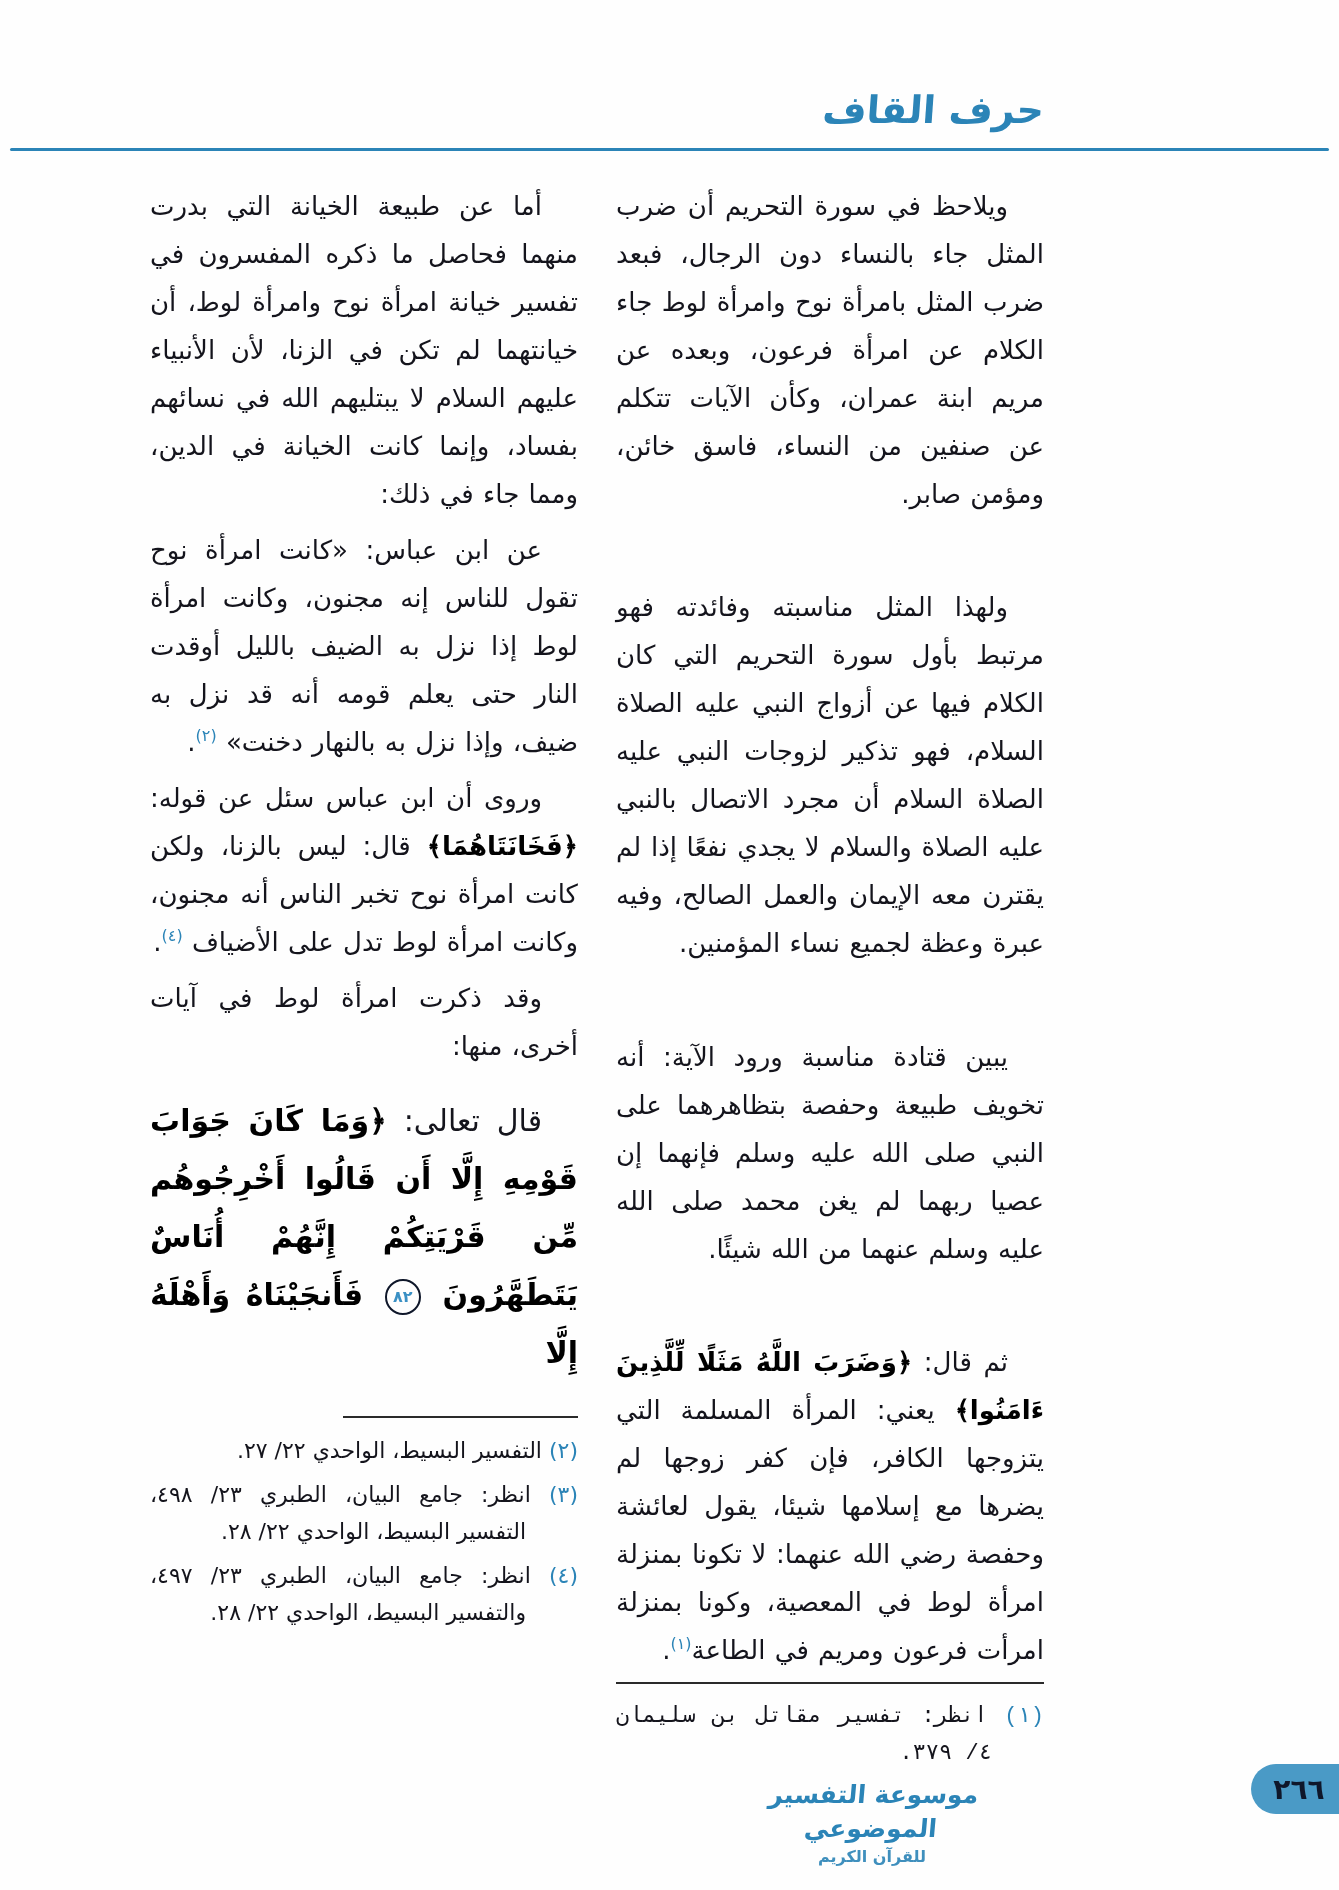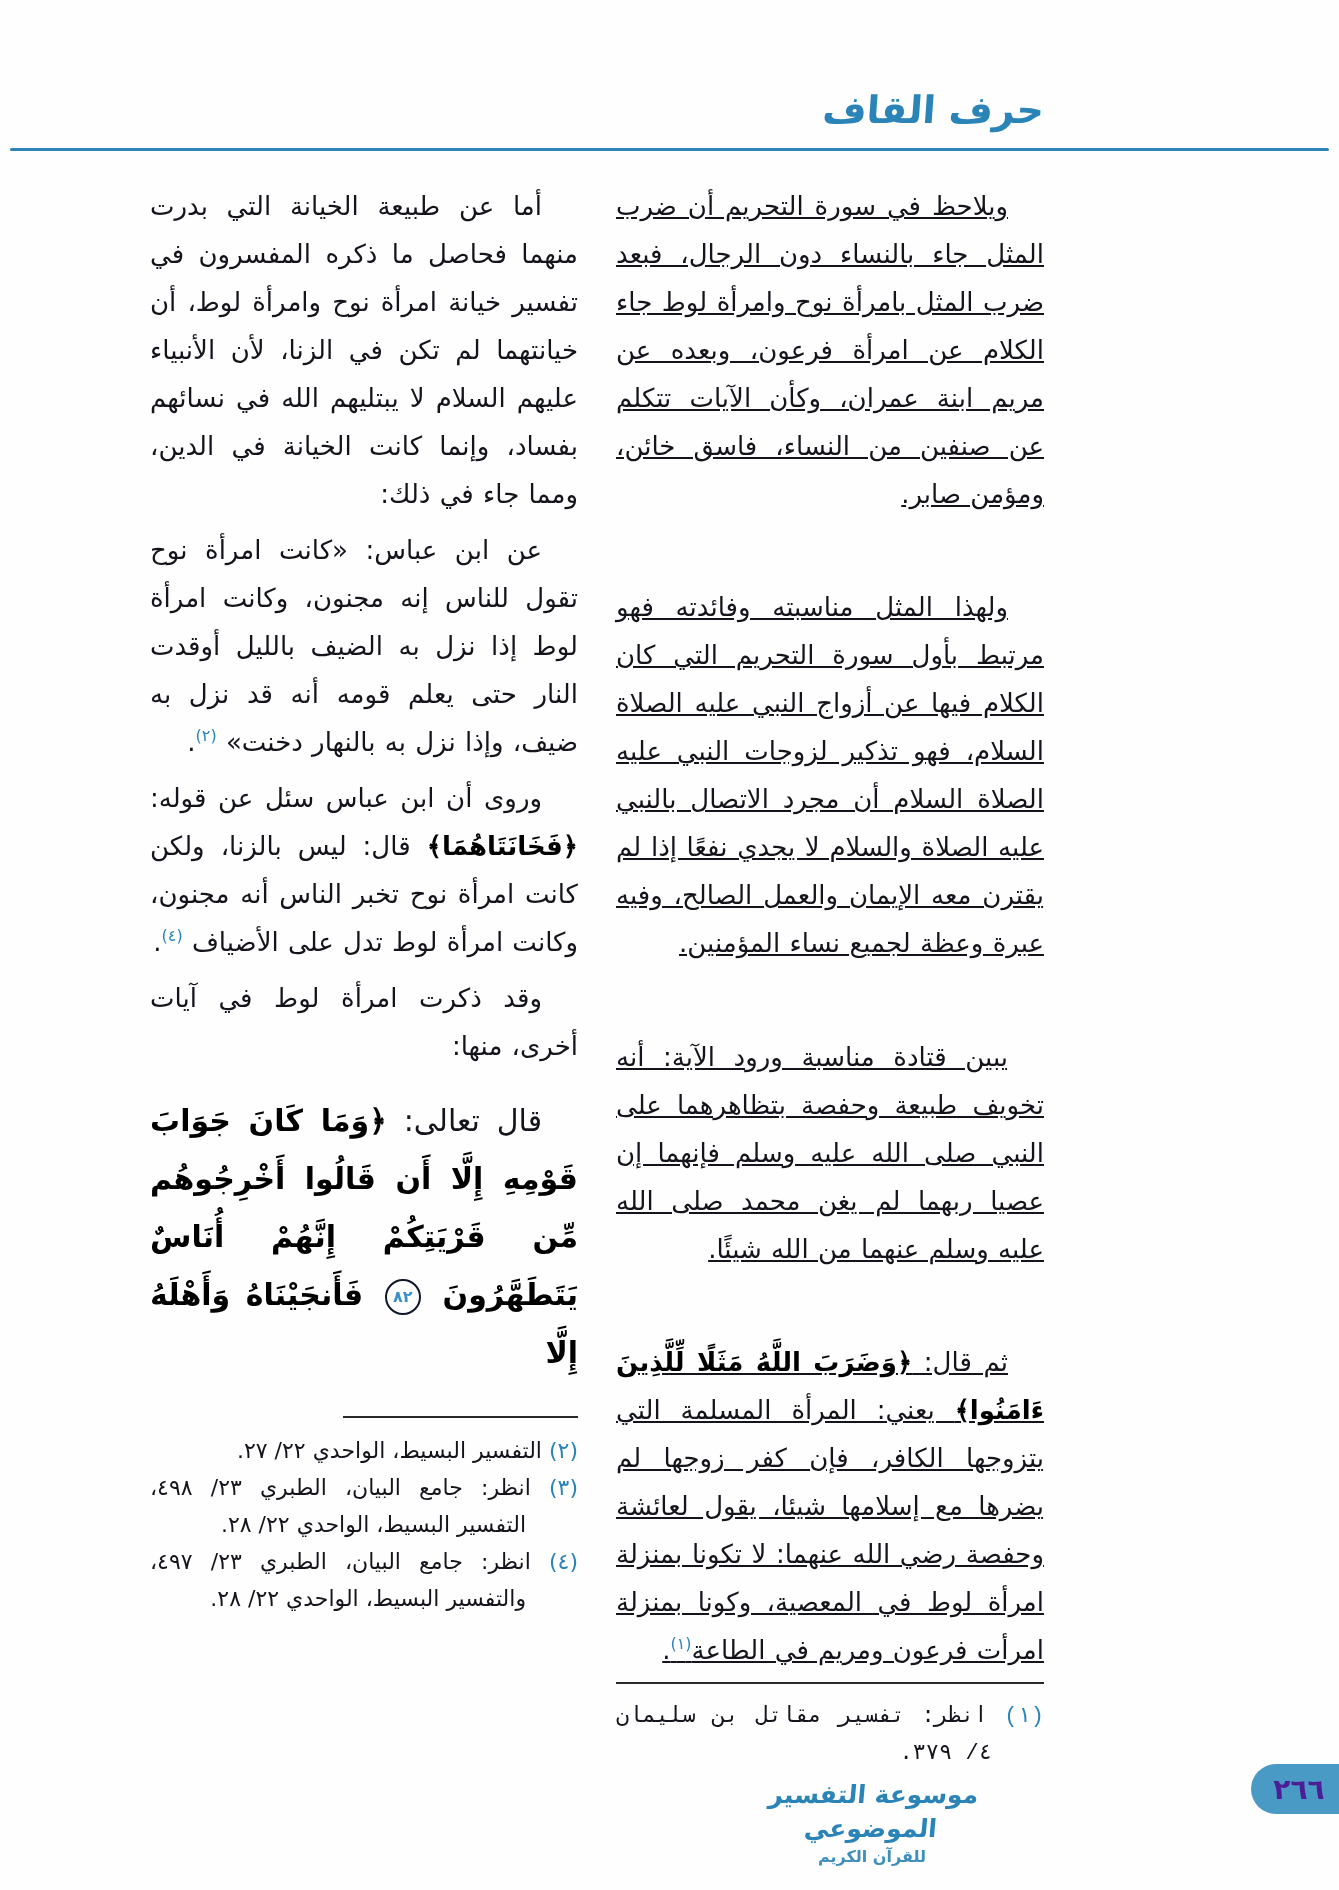--- a/index.html
+++ b/index.html
@@ -35,21 +35,21 @@
   
   .content {
     position:absolute;
     top:182px; bottom:118px;
     right:295px; left:150px;
     display:flex;
     gap:38px;
   }
   .column { width:calc((100% - 38px)/2); display:flex; flex-direction:column; }
   .paragraphs { display:flex; flex-direction:column;align-items:flex-end; }
-  .col-right .paragraphs { flex:1; justify-content:space-between;text-decoration:underline; }
+  .col-right .paragraphs { flex:1; justify-content:space-between; }
   .col-right .footnote-block { margin-top:auto;font-family:Liberation Mono, monospace; }
 
   p.para {
     font-size:26px;
     line-height:48px;
     text-align:justify;
     text-indent:36px;
     margin-bottom:8px;
     word-spacing:1px;
   }
@@ -85,20 +85,21 @@
   .footnote-block { margin-top:26px; }
   .fn-sep { border-top:2px solid #2a2a2a; margin-bottom:14px; }
   .fn-sep-wide { width:100%; }
   .fn-sep-narrow { width:55%; }
   .footnote {
     font-size:22px;
     line-height:37px;
     text-align:justify;
     padding-right:52px;
     text-indent:-52px;
+    margin-top:7px;
   }
   .fn-marker { color:#2b84b7; }
 
   
   .emblem {
     position:absolute;
     bottom:22px;
     right:352px;
     width:230px;
     text-align:center;
@@ -116,21 +117,21 @@
     line-height:22px;
     opacity:.9;
   }
   .page-badge {
     position:absolute;
     right:0;
     bottom:76px;
     width:88px; height:50px;
     background:#4a9ac6;
     border-radius:26px 0 0 26px;
-    color:#4c1d95;
+    color:#0f172a;
     font-size:28px;
     font-weight:bold;
     display:flex;
     align-items:center;
     justify-content:center;
     padding-left:8px;
   }
 </style>
 </head>
 <body>

